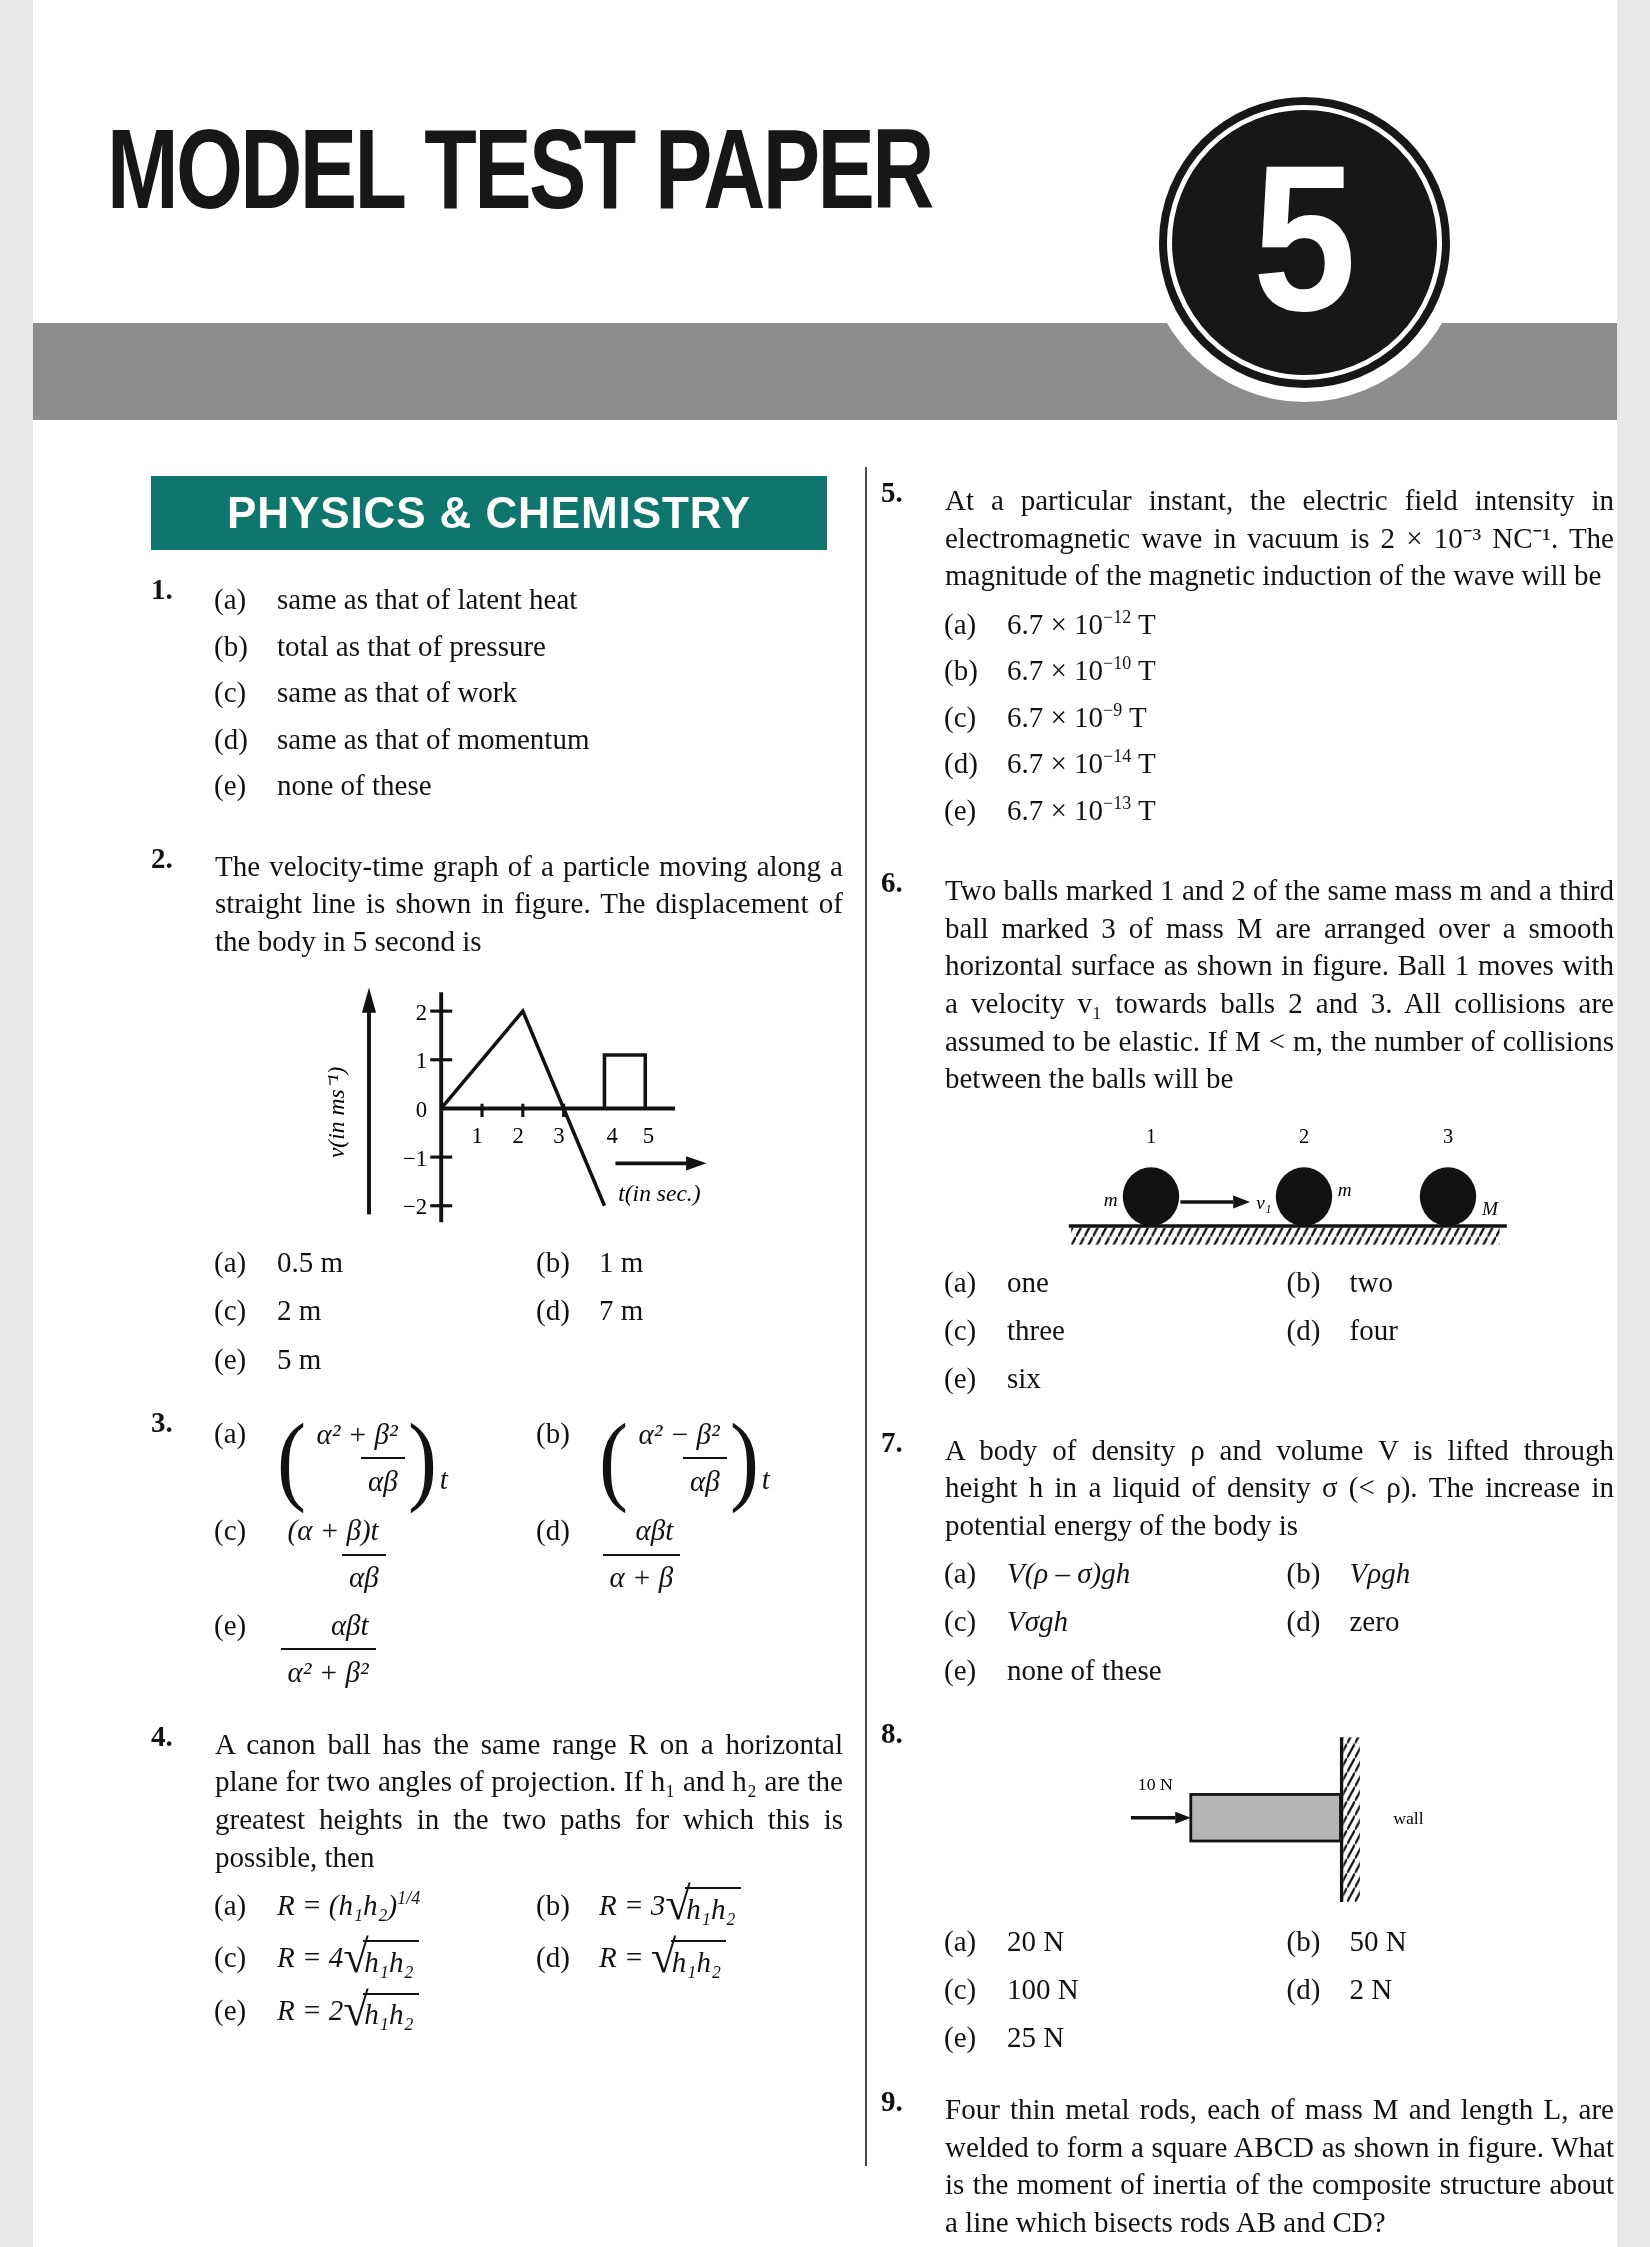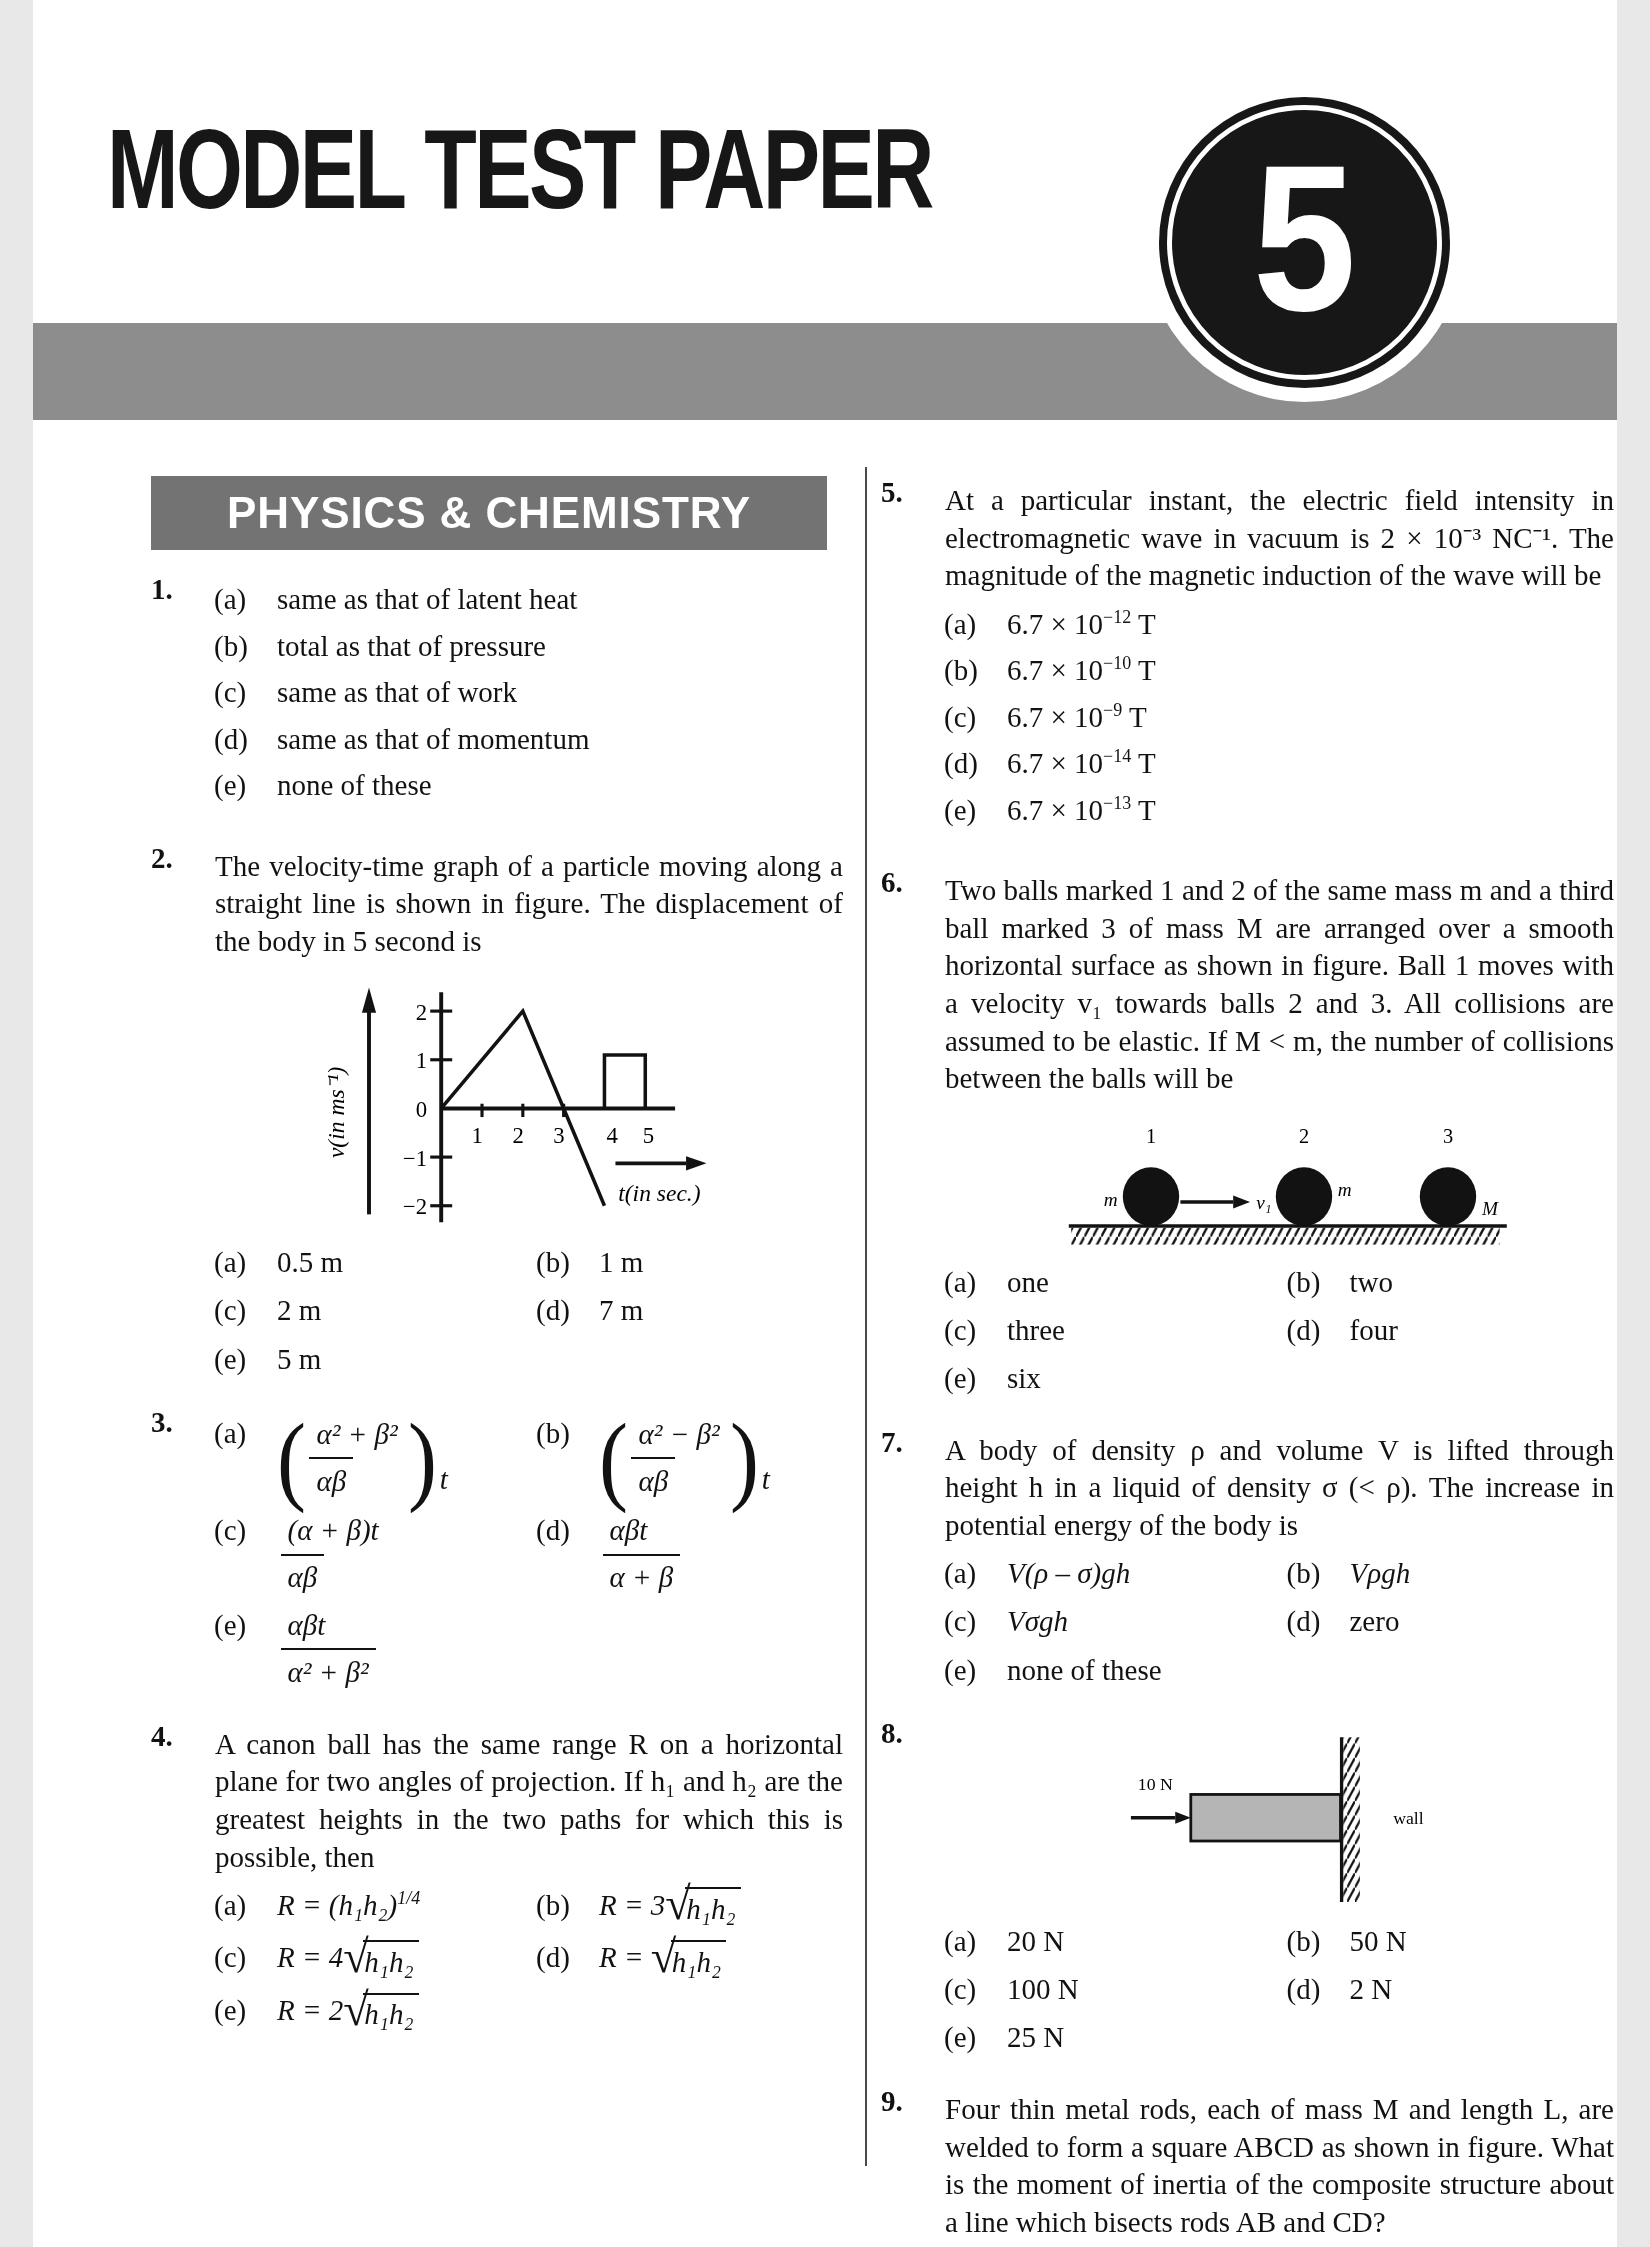--- a/index.html
+++ b/index.html
@@ -17,41 +17,41 @@
   .badge::before{content:"";position:absolute;inset:8px;border:5.3px solid #ffffff;border-radius:50%;}
   .badge-number{font-family:"Liberation Sans",sans-serif;font-weight:bold;font-size:186px;
                 color:#ffffff;line-height:1;transform:scaleY(1.12);margin-top:-8.8px;}
 
   
   .divider{position:absolute;left:832px;top:467px;width:1.8px;height:1699px;background:#4a4a4a;}
   .col{position:absolute;top:474px;}
   #col-left{left:118px;width:700px;}
   #col-right{left:848px;width:741px;}
 
-  .section-bar{width:676px;height:74px;background:#737373;margin:1.8px 0 21px 0;
+  .section-bar{width:676px;height:74px;background:#0f766e;margin:1.8px 0 21px 0;
                display:flex;align-items:center;justify-content:center;}
   .section-title{color:#ffffff;font-family:"Liberation Sans",sans-serif;font-weight:bold;
                  font-size:44px;letter-spacing:0.9px;}
 
   
   .question{display:flex;margin-bottom:26px;}
   .qnum{flex:0 0 56px;font-weight:bold;font-size:29px;line-height:1.3;}
   .qbody{flex:1;min-width:0;}
   .qtext{margin:8px;font-size:29px;line-height:1.3;text-align:justify;}
   .options{margin-top:10.5px;margin-left:7px;}
   .options.one .opt{margin:8.8px 0;}
   .options.two{display:grid;grid-template-columns:1fr 1fr;column-gap:7px;row-gap:10.5px;}
   .opt{display:flex;align-items:flex-start;font-size:29px;line-height:1.3;}
   .optlabel{flex:0 0 63px;}
   .optbody{display:inline-block;}
   .optbody.math{font-style:italic;}
 
   
   sup.sup{font-size:62%;line-height:1;}
-  .frac{display:inline-flex;flex-direction:column;align-items:flex-start;text-align:center;
+  .frac{display:inline-flex;flex-direction:column;align-items:flex-end;text-align:center;
         vertical-align:middle;margin:0 3.5px;}
   .fnum{padding:0 7px 3.5px;}
   .fden{border-top:2.6px solid #121212;padding:3.5px 7px 0;}
   .pfrac{display:inline-flex;align-items:center;vertical-align:middle;}
   .paren{font-style:normal;font-size:300%;font-weight:400;line-height:1;transform:scaleY(1.15);}
   .post{align-self:flex-end;margin-left:2.6px;margin-bottom:3.5px;}
   .sqrt{display:inline-flex;align-items:flex-start;vertical-align:middle;}
   .rad{font-style:normal;font-size:160%;line-height:1;margin-top:-6.1px;}
   .rand{border-top:2.6px solid #121212;padding:1.8px 5.3px 0 0.9px;margin-left:-5.3px;}
 

